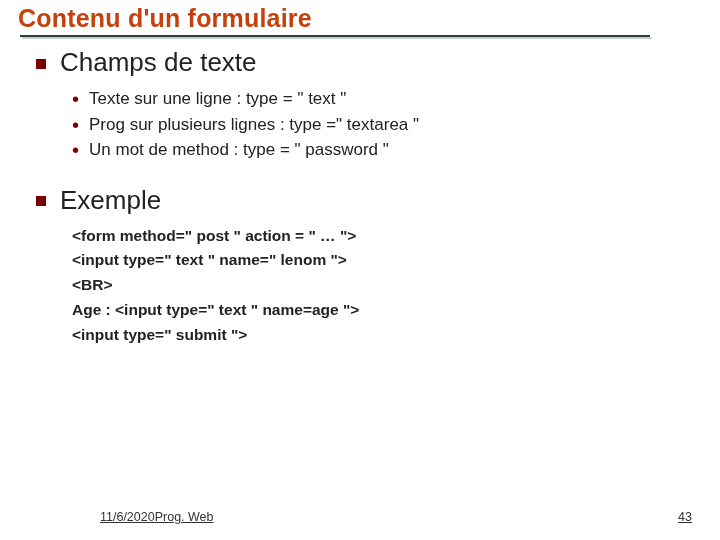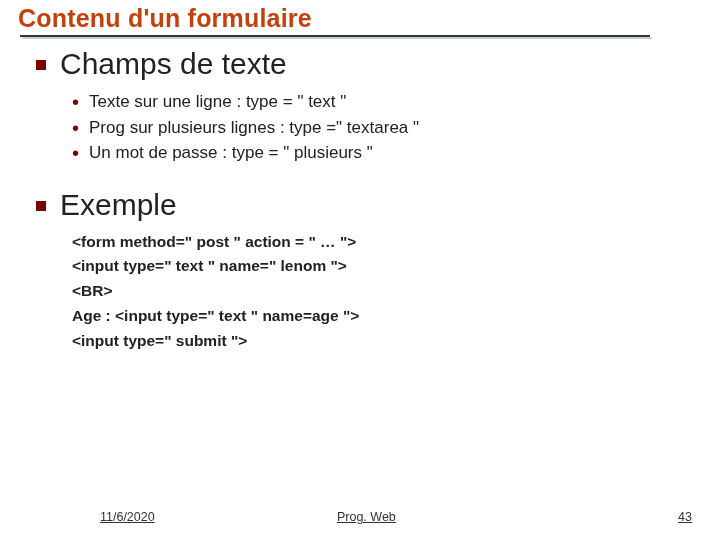--- a/index.html
+++ b/index.html
@@ -52,21 +52,21 @@
   }
   .sq-bullet {
     width: 10px;
     height: 10px;
     background: #7a0000;
     flex: 0 0 auto;
     position: relative;
     top: 1px;
   }
   .sec-heading {
-    font-size: 30px;
+    font-size: 26px;
     color: #222;
     font-weight: 400;
   }
   .sub-list {
     padding-left: 36px;
   }
   .sub-item {
     display: flex;
     align-items: flex-start;
     gap: 10px;
@@ -98,21 +98,21 @@
     left: 0;
     width: 100%;
     display: flex;
     align-items: center;
     font-size: 12.5px;
     color: #333;
     padding: 0 28px 0 100px;
     text-decoration: underline;
   }
   .footer .date { flex: 0 0 auto; }
-  .footer .mid  { flex: 1 1 auto; text-align: center; padding-right: 100px;}
+  .footer .mid  { flex: 1 1 auto; padding-right: 100px;}
   .footer .num  { flex: 0 0 auto; }
 </style>
 </head>
 <body>
 
 <div class="title-wrap">
   <div class="title">Contenu d'un formulaire</div>
   <div class="title-rule">
     <hr class="line-dark">
     <hr class="line-shadow">
@@ -130,21 +130,21 @@
       <div class="sub-item">
         <span class="dot">•</span>
         <span>Texte sur une ligne : type = " text "</span>
       </div>
       <div class="sub-item">
         <span class="dot">•</span>
         <span>Prog sur plusieurs lignes : type =" textarea "</span>
       </div>
       <div class="sub-item">
         <span class="dot">•</span>
-        <span>Un mot de passe : type = " plusieurs "</span>
+        <span>Un mot de method : type = " password "</span>
       </div>
     </div>
   </div>
 
   <div class="section">
     <div class="sec-head">
       <span class="sq-bullet"></span>
       <span class="sec-heading">Exemple</span>
     </div>
     <div class="code-block">

